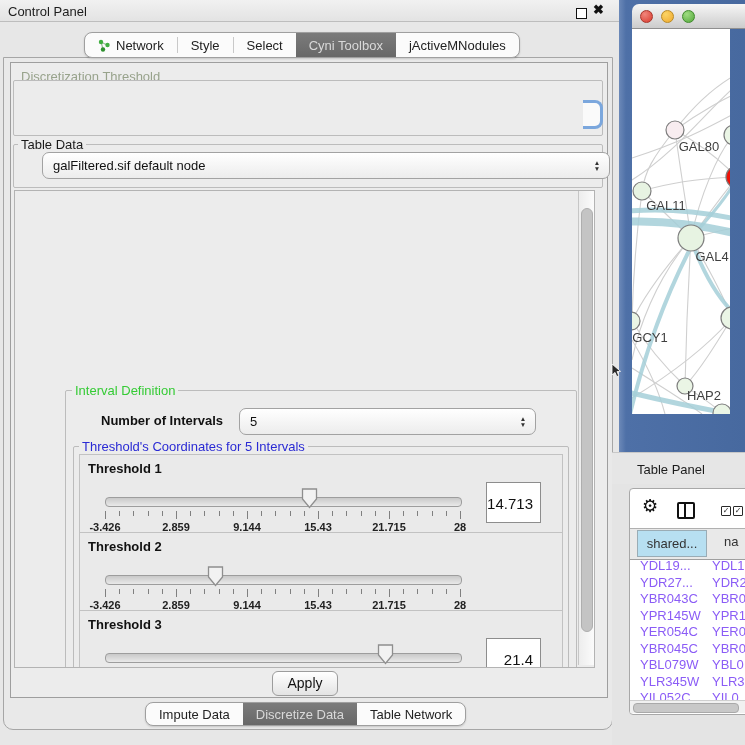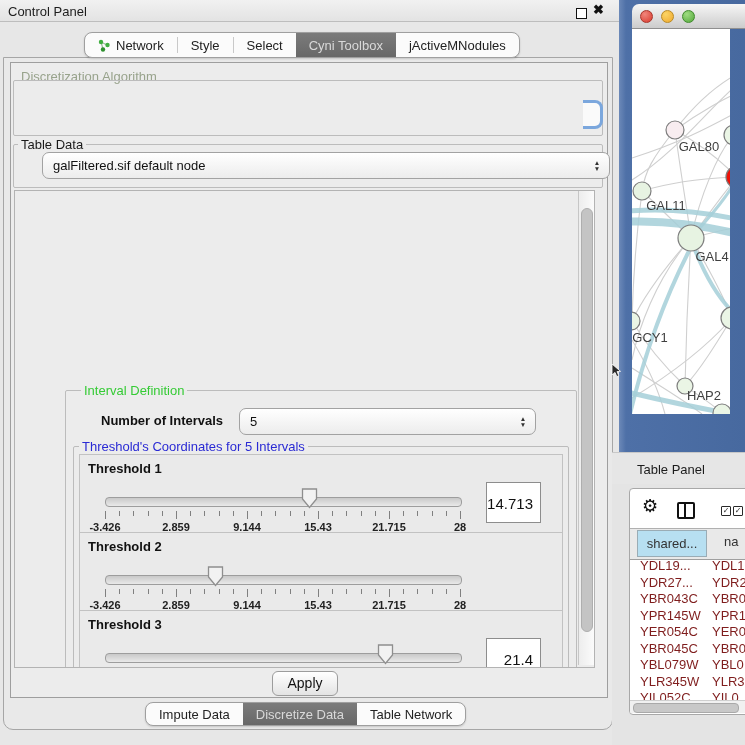--- a/index.html
+++ b/index.html
@@ -43,21 +43,21 @@
   .combo .txt{padding-left:10px;flex:1;white-space:nowrap;overflow:hidden;}
   .combo .arrows{width:16px;display:flex;flex-direction:column;align-items:center;line-height:5.5px;font-size:6.5px;color:#333;padding-right:4px;}
   #tabledata-combo{left:42px;top:152px;width:566px;height:25px;}
 
   
   #viewport{left:14px;top:190px;width:579px;height:476px;border:1px solid #b3b3b3;background:#ececec;overflow:hidden;}
   #vscroll{left:578px;top:191px;width:15px;height:474px;background:linear-gradient(90deg,#ededed,#fbfbfb);border-left:1px solid #c6c6c6;}
   #vscroll .thumb{position:absolute;left:2px;top:17px;width:10px;height:422px;border-radius:6px;background:#c4c4c4;border:1px solid #aeaeae;}
 
   #interval-group{left:50px;top:199px;width:510px;height:391px;}
-  #interval-title{left:57px;top:192px;margin-left:9px;}
+  #interval-title{left:57px;top:192px;}
   #numint-label{left:86px;top:222px;font-size:13px;font-weight:bold;color:#111;}
   #numint-spinner{left:224px;top:217px;width:295px;height:25px;}
 
   #thresh-group{left:58px;top:255px;width:494px;height:328px;}
   #thresh-title{left:64px;top:248px;}
 
   .trow{position:absolute;left:64px;width:482px;height:78px;background:#eaeaea;border:1px solid #c2c2c2;}
   .trow .tlabel{position:absolute;left:8px;top:6px;font-size:13px;font-weight:bold;color:#111;}
   .track{position:absolute;left:25px;top:42px;width:355px;height:8px;border-radius:4px;background:linear-gradient(#c9c9c9,#e9e9e9);border:1px solid #9d9d9d;}
   .handle{position:absolute;top:32px;width:19px;height:22px;}
@@ -85,21 +85,21 @@
   #tp-below{left:612px;top:484px;width:133px;height:261px;background:#e4e4e4;}
   #tp-panel{left:629px;top:488px;width:116px;height:225px;background:#fff;border:1px solid #a8a8a8;border-radius:4px 0 0 4px;overflow:hidden;}
   .gear{position:absolute;left:12px;top:6px;font-size:18px;color:#111;}
   .splitcol{position:absolute;left:47px;top:13px;width:14px;height:13px;border:2px solid #111;border-radius:2px;}
   .splitcol:after{content:"";position:absolute;left:5px;top:0;width:2px;height:13px;background:#111;}
   .chk{position:absolute;top:17px;width:8px;height:8px;border:1.5px solid #2a2a2a;border-radius:1px;font-size:8px;line-height:8px;color:#2a2a2a;text-align:center;}
   #tp-gridhead{position:absolute;left:0px;top:39px;width:116px;height:30px;background:#e9e9e9;border-top:1px solid #b0b0b0;border-bottom:1px solid #9f9f9f;}
   #tp-col1{position:absolute;left:7px;top:1px;width:70px;height:27px;background:#b7dff1;border:1px solid #9aacb5;box-sizing:border-box;font-size:13px;color:#333;text-align:center;line-height:26px;}
   #tp-col2{position:absolute;left:94px;top:5px;font-size:13px;color:#333;white-space:nowrap;}
   #tp-rows{position:absolute;left:0;top:69px;width:116px;height:144px;overflow:hidden;}
-  .tp-row{position:relative;height:16.5px;font-size:13px;color:#7f1d1d;}
+  .tp-row{position:relative;height:16.5px;font-size:13px;color:#8b5cf6;}
   .tp-row .c1{position:absolute;left:10px;white-space:nowrap;}
   .tp-row .c2{position:absolute;left:82px;white-space:nowrap;}
   #tp-hscroll{position:absolute;left:0;top:211px;width:116px;height:12px;background:#f1f1f1;border-top:1px solid #cfcfcf;}
   #tp-hscroll .thumb{position:absolute;left:3px;top:2px;width:104px;height:8px;border-radius:4px;background:#c8c8c8;border:1px solid #a9a9a9;}
 </style>
 </head>
 <body>
 
 <div id="app">
 
@@ -132,21 +132,21 @@
         <span>Select</span>
       </div>
       <div class="tab selected">
         <span>Cyni Toolbox</span>
       </div>
       <div class="tab">
         <span>jActiveMNodules</span>
       </div>
     </div>
 
-  <span id="discret-title" class="abs group-title gt-gray">Discretization Algorithm</span>
+  <span id="discret-title" class="abs group-title gt-gray">Discretization Threshold</span>
   <div id="discret-group" class="abs groupbox"></div>
   <div id="focus-combo" class="abs"></div>
 
   <div id="tabledata-group" class="abs groupbox"></div>
   <span id="tabledata-title" class="abs group-title">Table Data</span>
   <div id="tabledata-combo" class="abs combo">
     <span class="txt">galFiltered.sif default node</span>
     <span class="arrows">
         <span>▲</span>
         <span>▼</span>

